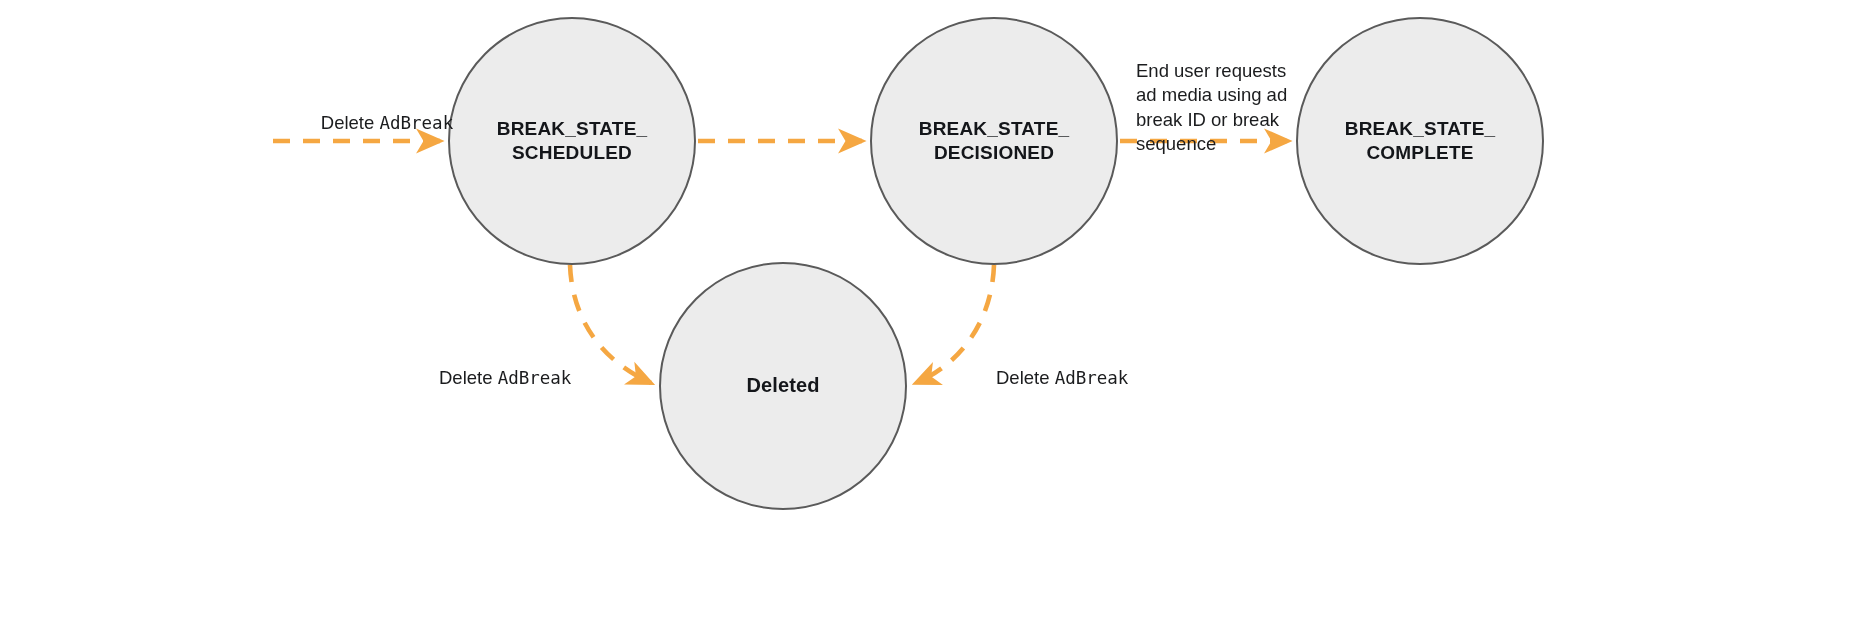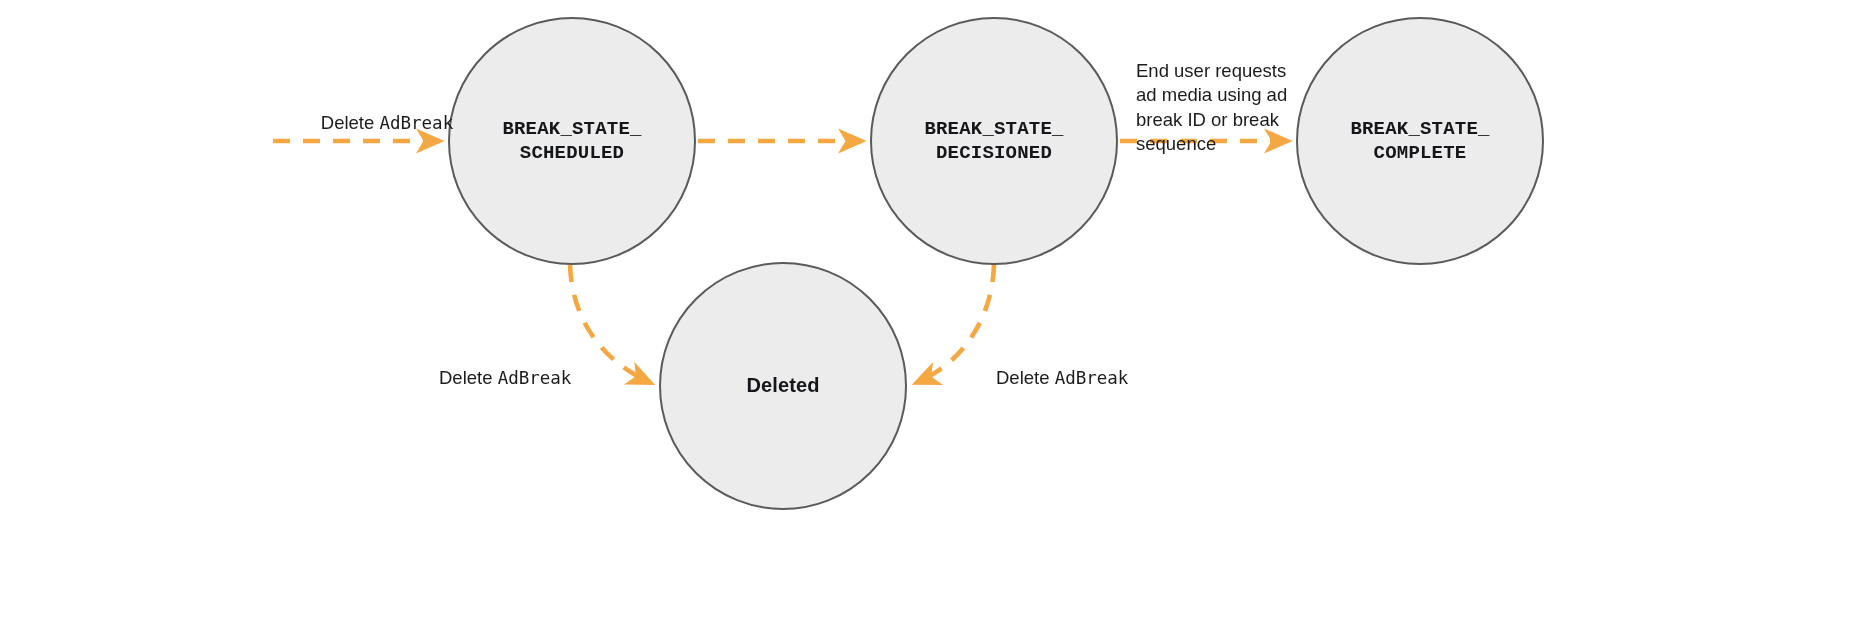--- a/index.html
+++ b/index.html
@@ -42,21 +42,21 @@
     line-height: 1.28;
     white-space: pre-line;
     user-select: none;
   }
   .label-sans {
     font-family: "Liberation Sans", sans-serif;
     font-size: 20px;
     letter-spacing: 0.1px;
   }
   .label-mono {
-    font-family: Liberation Mono, monospace;
+    font-family: Liberation Sans, sans-serif;
     font-size: 19px;
     letter-spacing: 0.2px;
     text-align: center;
   }
   .edge-label {
     position: absolute;
     color: #1b1c1e;
     font-size: 18.5px;
     line-height: 1.33;
     white-space: pre-line;

